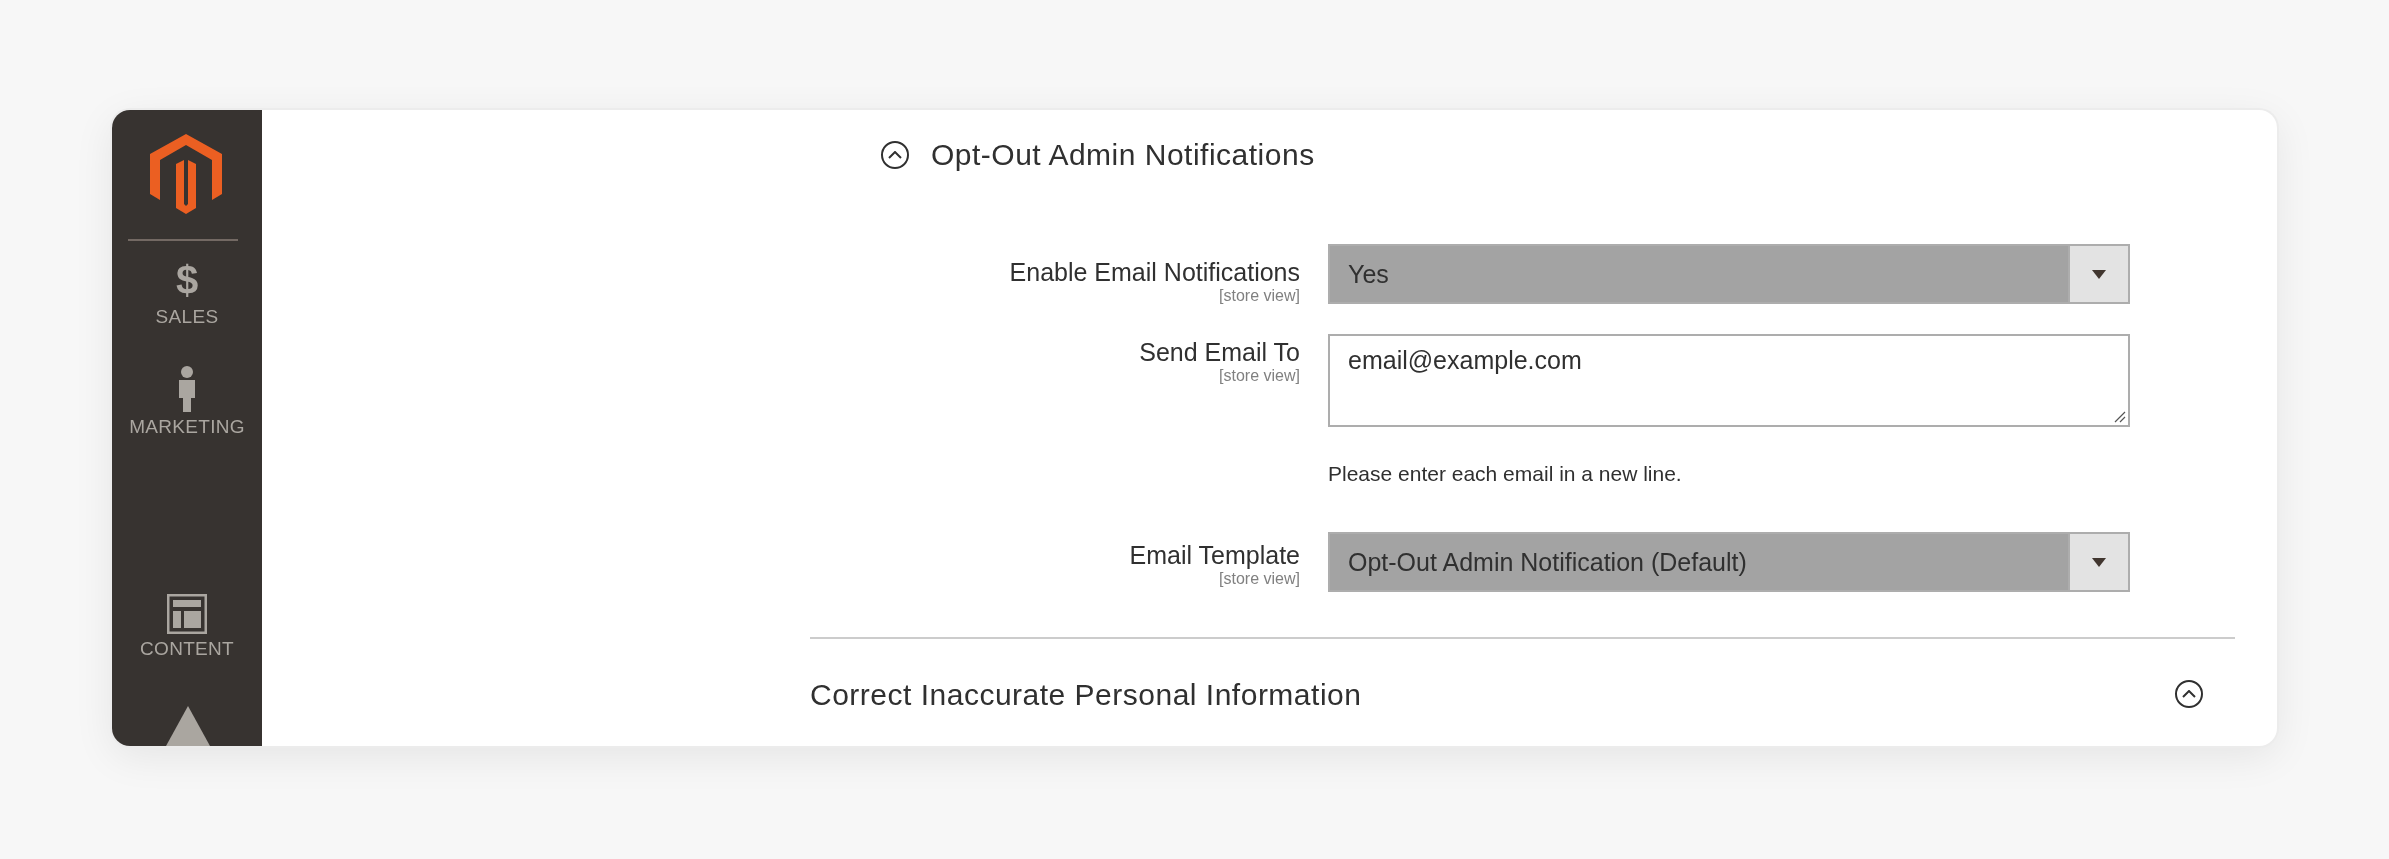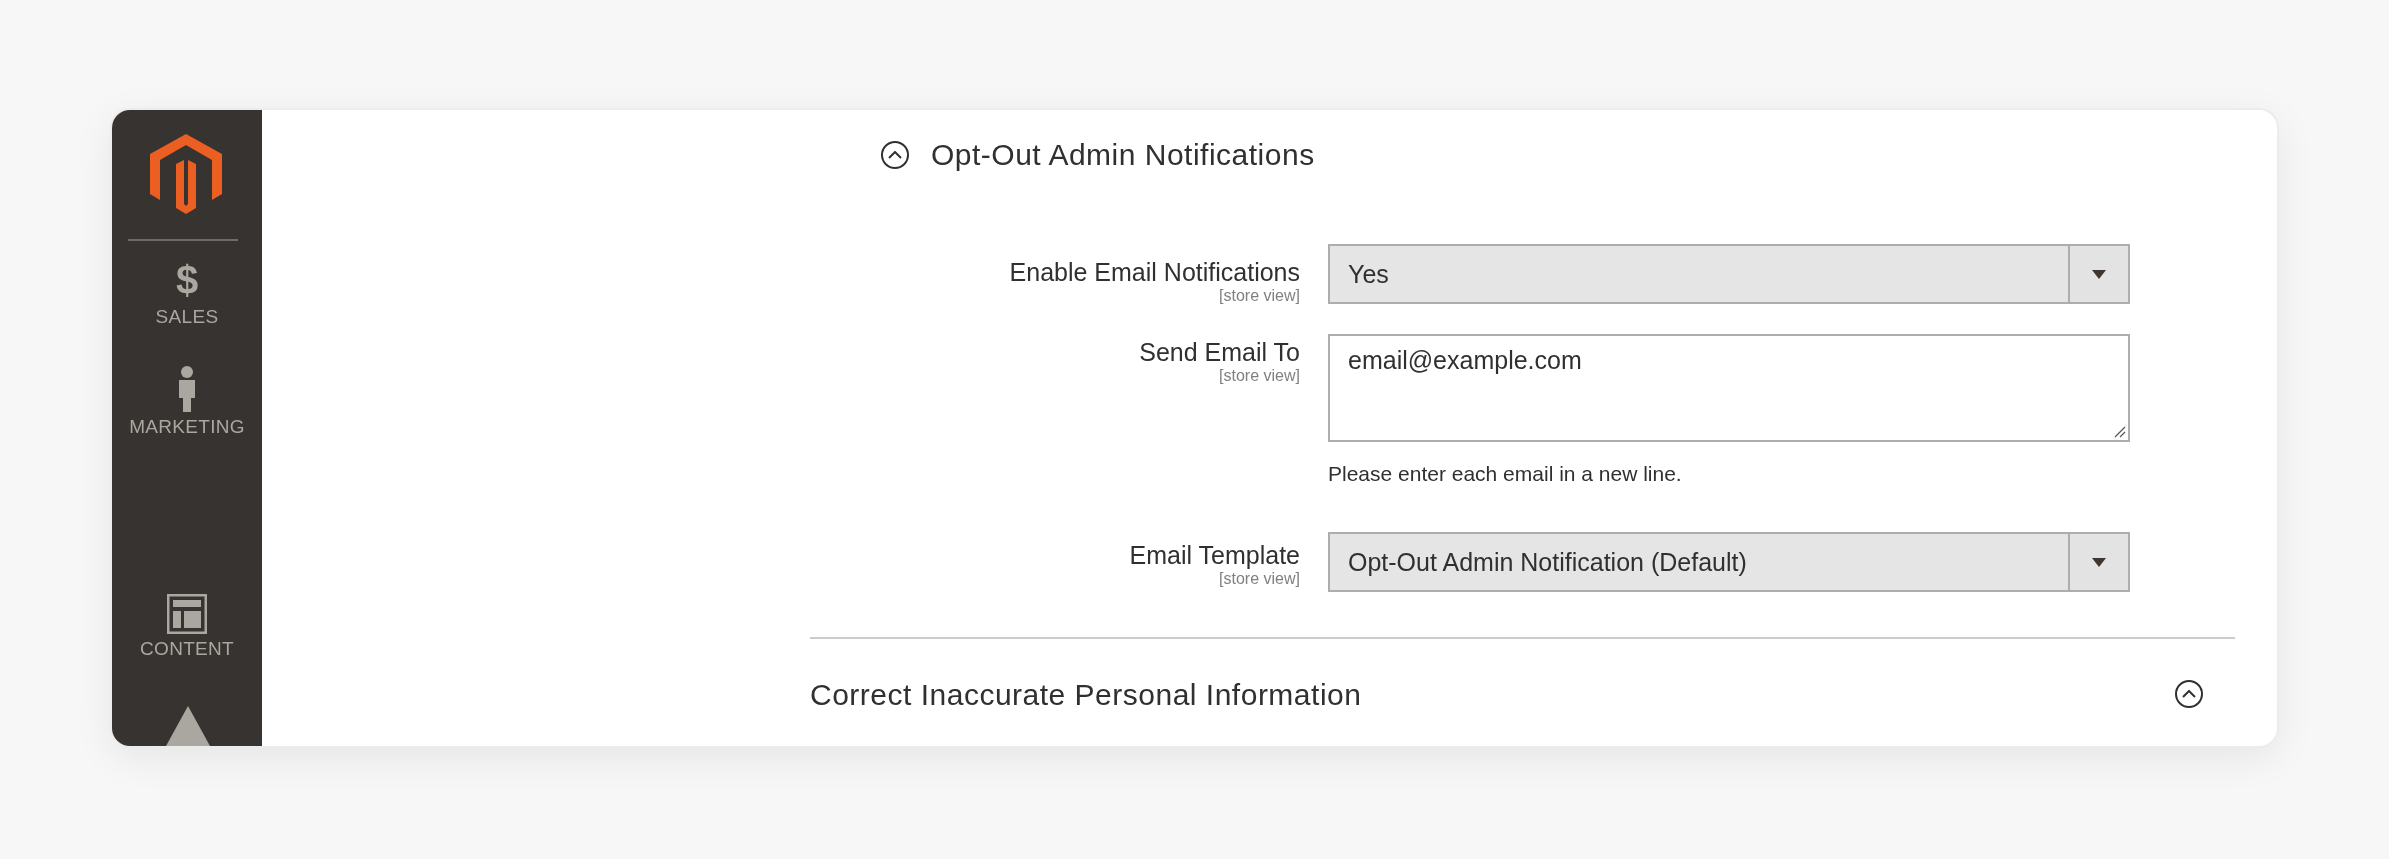--- a/index.html
+++ b/index.html
@@ -36,31 +36,31 @@
   }
   .section-title { font-size:30px; color:#303030; margin-left:22px; letter-spacing:0.5px; }
 
   .row { position:absolute; left:0; width:100%; }
   .label-wrap { position:absolute; right:calc(100% - 1038px); text-align:right; }
   .field-label { font-size:25px; color:#303030; display:block; line-height:28px; }
   .scope { font-size:16px; color:#808080; display:block; line-height:20px; }
 
   .select {
     position:absolute; left:1066px; width:802px; height:60px; box-sizing:border-box;
-    border:2px solid #adadad; background:#e5e5e5; cursor:pointer;
+    border:2px solid #adadad; background:#a3a3a3; cursor:pointer;
   }
   .select-value { position:absolute; left:18px; top:0; line-height:56px; font-size:25px; color:#303030; }
   .select-btn {
     position:absolute; right:0; top:0; width:60px; height:100%; background:#e3e3e3;
     border-left:2px solid #adadad; box-sizing:border-box; display:flex; align-items:center; justify-content:center;
   }
   .arrow { width:0; height:0; border-left:7px solid transparent; border-right:7px solid transparent; border-top:9px solid #41362f; }
 
   .textarea {
-    position:absolute; left:1066px; top:224px; width:802px; height:108px; box-sizing:border-box;
+    position:absolute; left:1066px; top:224px; width:802px; height:93px; box-sizing:border-box;
     border:2px solid #adadad; background:#fff; cursor:text;
   }
   .textarea-value { position:absolute; left:18px; top:10px; font-size:25px; color:#303030; }
   .resize-grip { position:absolute; right:2px; bottom:2px; width:14px; height:14px; }
   .note { position:absolute; left:1066px; top:352px; font-size:21px; color:#303030; }
 
   .divider { position:absolute; left:548px; top:527px; width:1425px; height:2px; background:#cccccc; }
   .section2 { position:absolute; left:548px; top:568px; font-size:30px; color:#303030; letter-spacing:0.5px; cursor:pointer; }
   .section2-toggle { position:absolute; left:1913px; top:570px; cursor:pointer; }
 </style>

